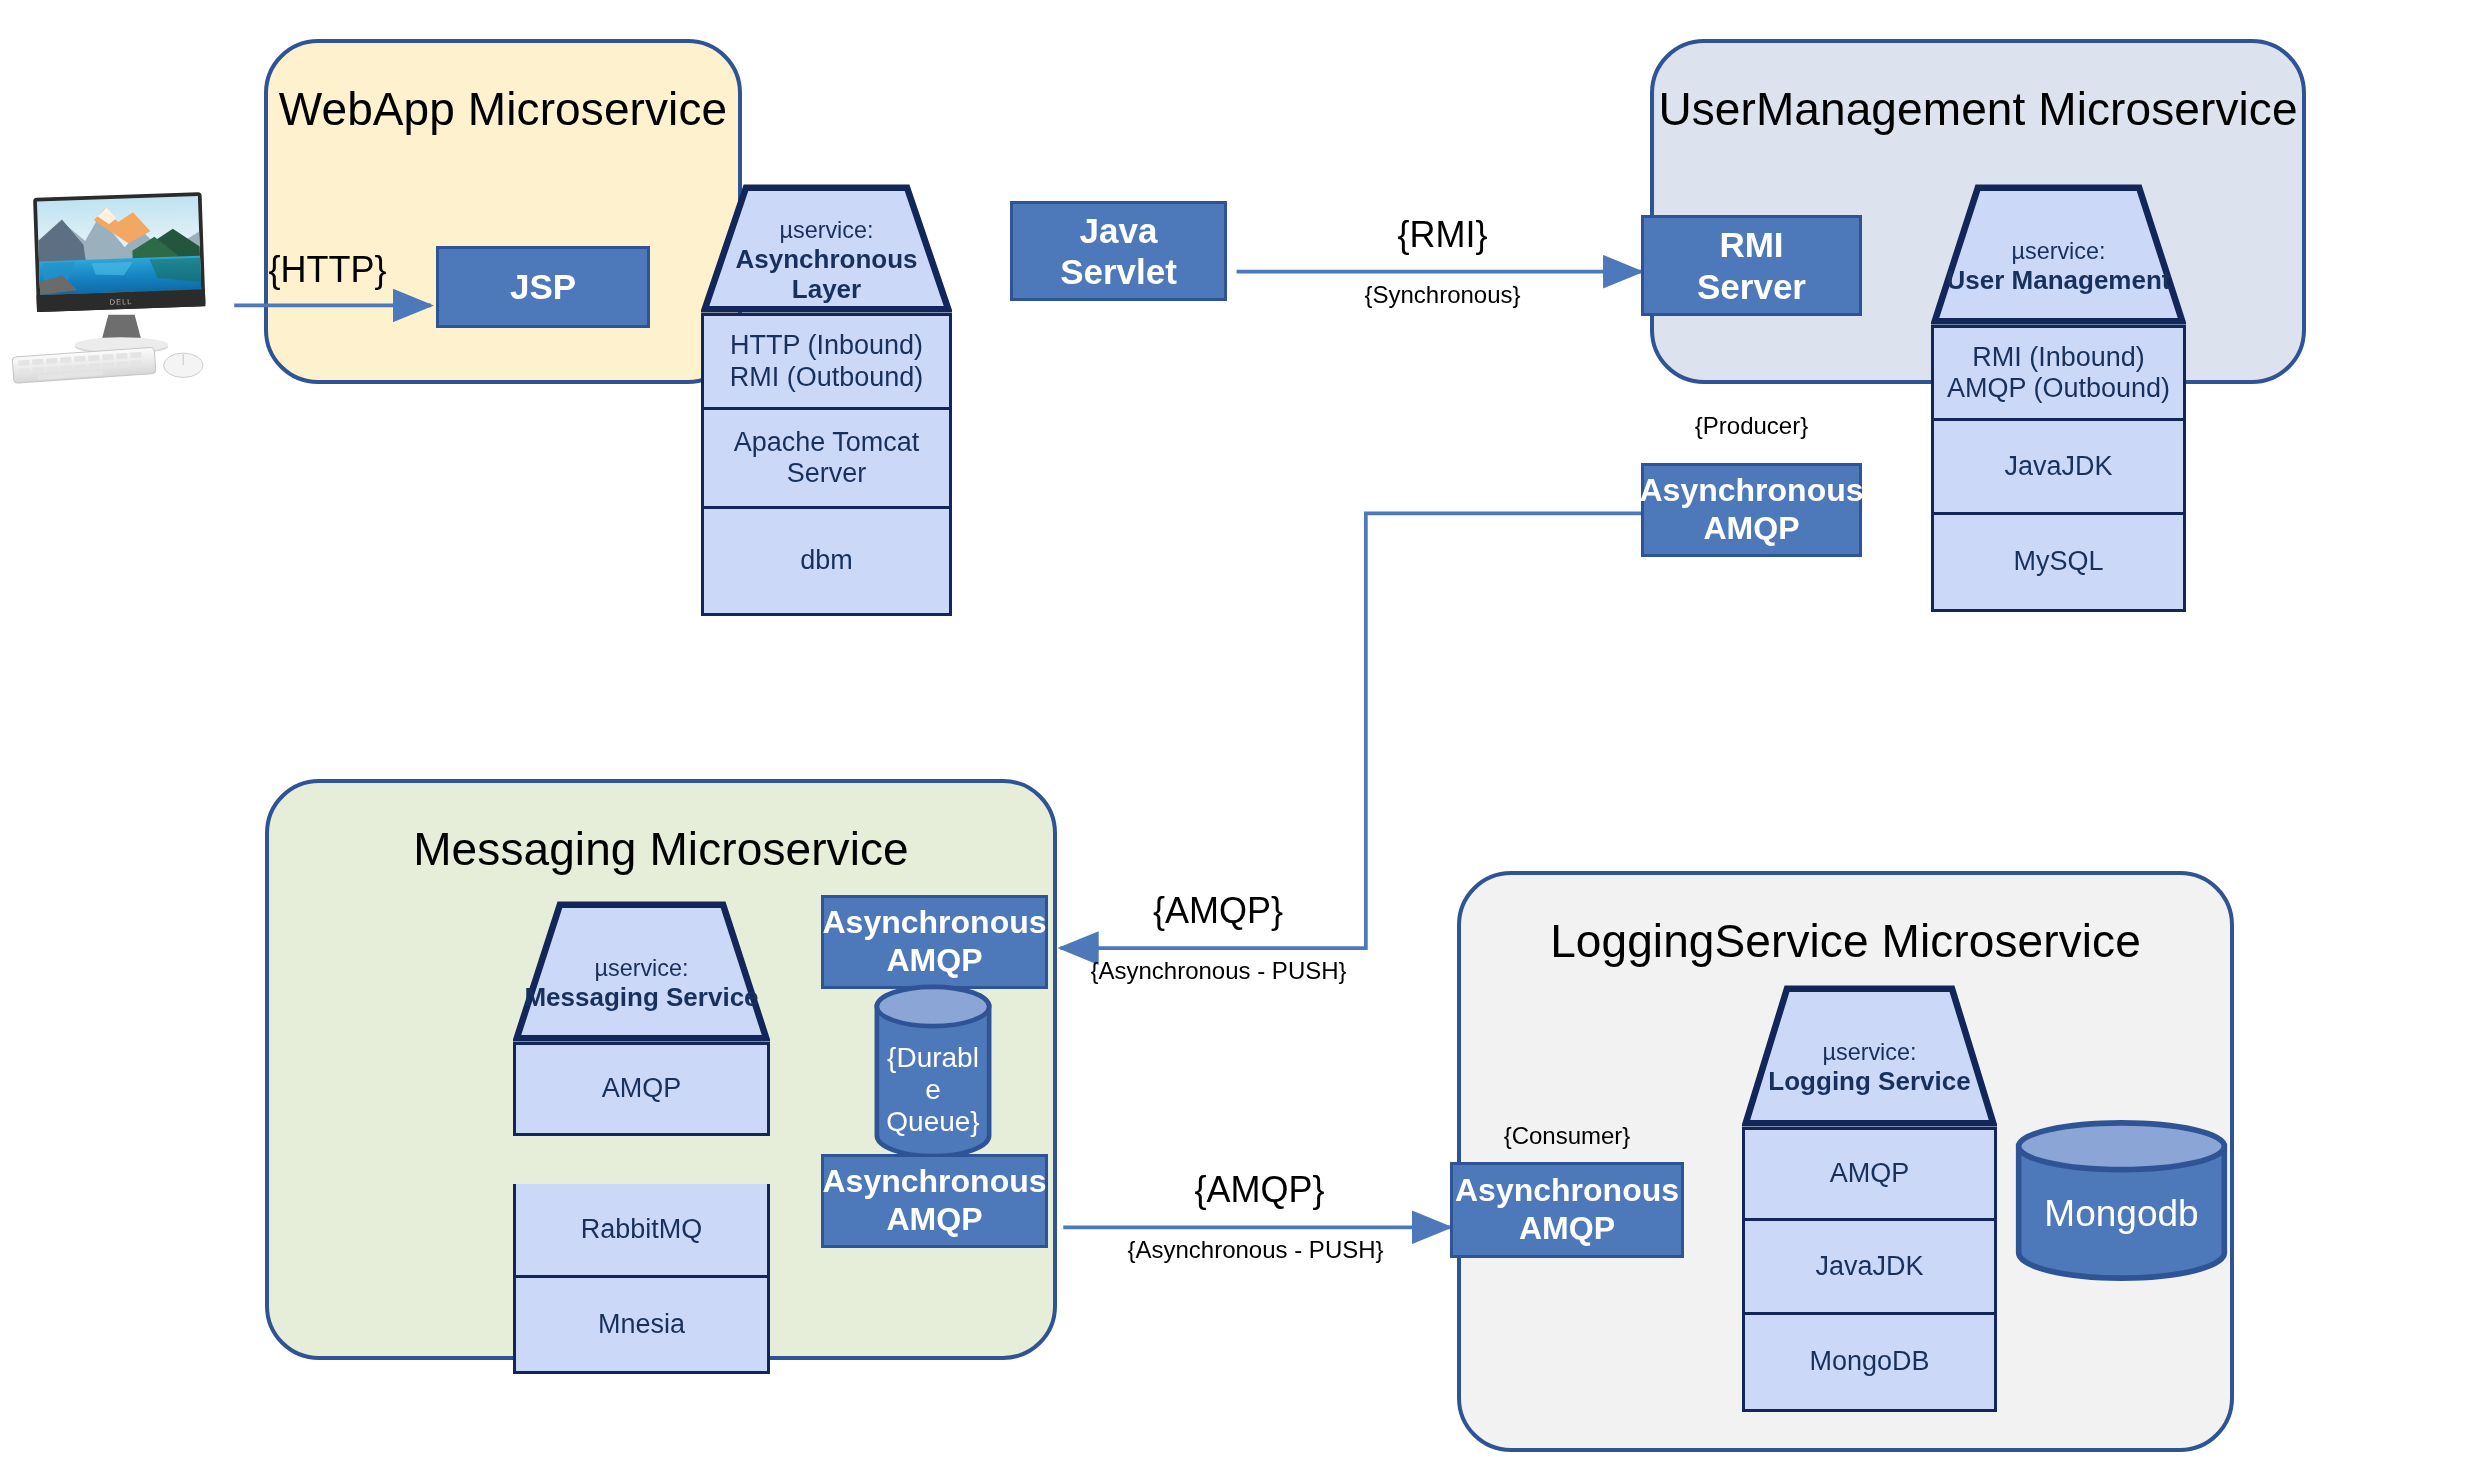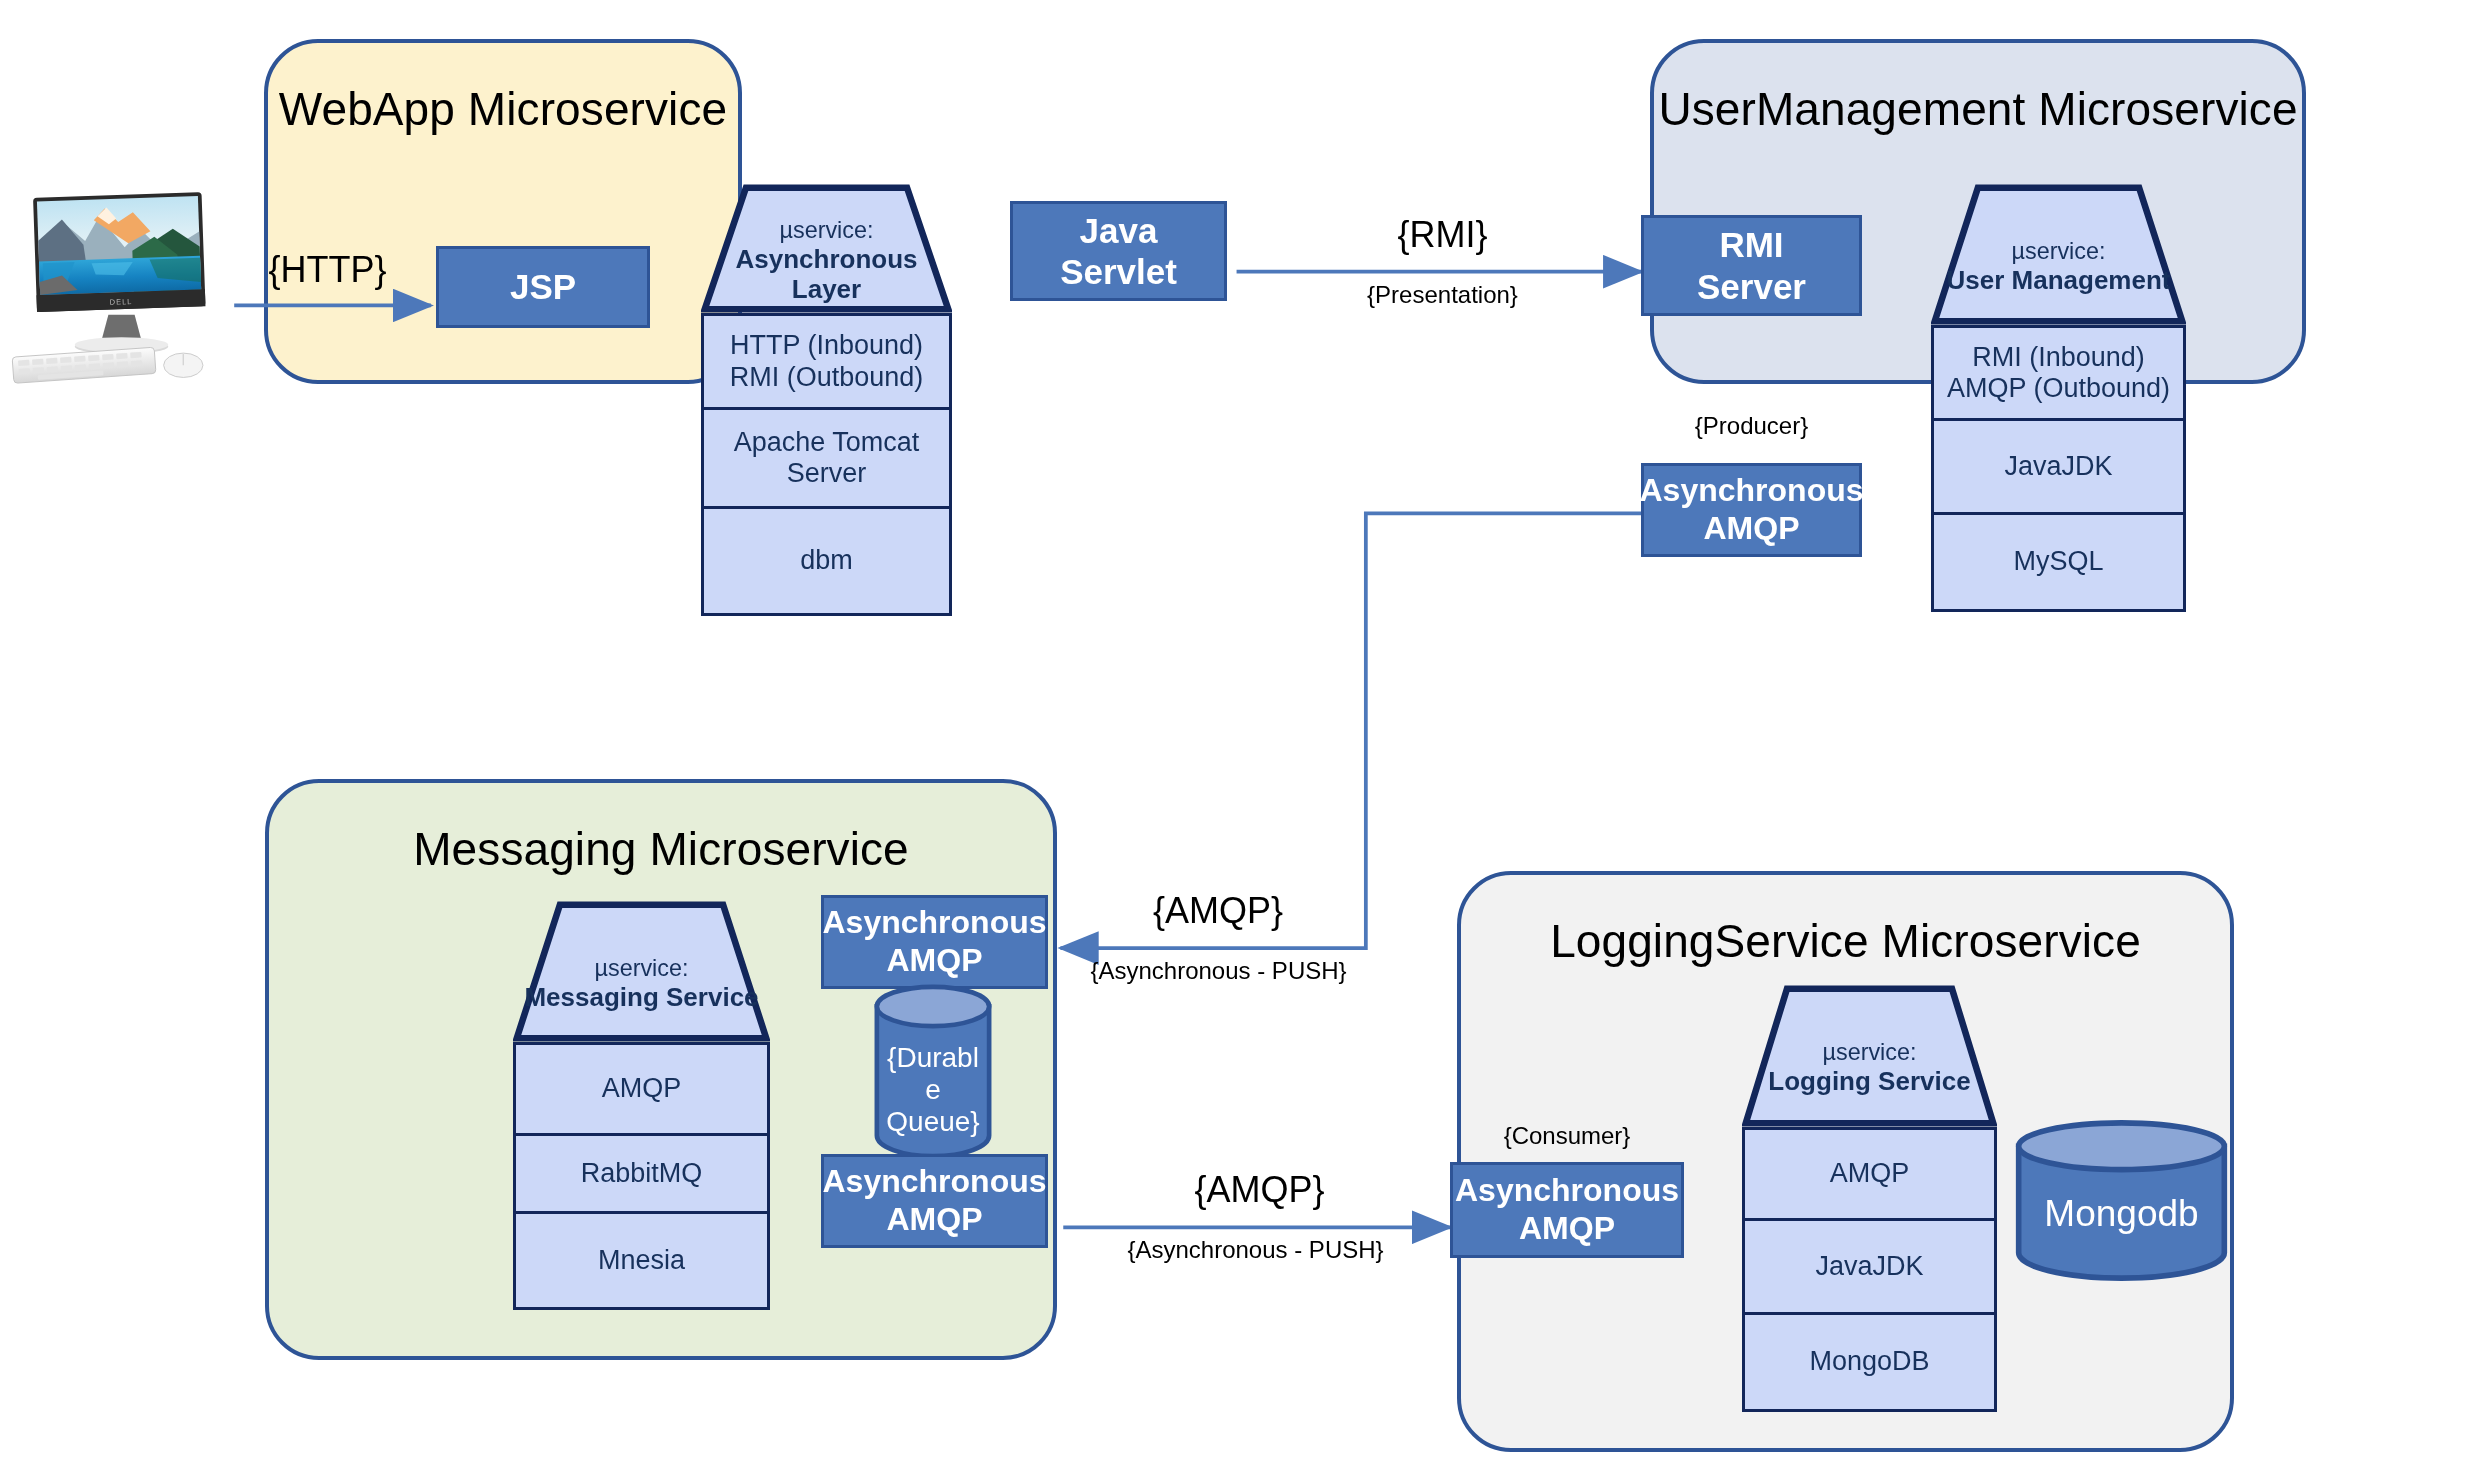--- a/index.html
+++ b/index.html
@@ -320,21 +320,21 @@
     <div class="cap" style="height:141px;">
       <svg viewBox="0 0 274 150" preserveAspectRatio="none" xmlns="http://www.w3.org/2000/svg">
         <path d="M50,4 L224,4 L270,146 L4,146 Z" fill="#ccd8f8" stroke="#12265a" stroke-width="7"></path>
       </svg>
       <div class="caplabel">
         <span class="pre">µservice:</span>
         <span class="nm">Messaging Service</span>
       </div>
     </div>
     <div class="layer first" style="height:94px;">AMQP</div>
-    <div class="layer" style="height:78px;">RabbitMQ</div>
+    <div class="layer" style="height:94px;margin-top:48px;">RabbitMQ</div>
     <div class="layer" style="height:96px;">Mnesia</div>
   </div>
 
   <div class="ifbox" style="left:821px; top:895px; width:227px; height:94px; white-space:pre-line; font-size:32px;">
     <span>Asynchronous
 AMQP</span>
   </div>
 
   <div class="cyl" style="left:873px; top:984px; width:120px; height:174px;">
     <svg width="120" height="174" viewBox="0 0 128 186" xmlns="http://www.w3.org/2000/svg">
@@ -375,21 +375,21 @@
     <svg width="215" height="161" viewBox="0 0 230 172" xmlns="http://www.w3.org/2000/svg">
       <path d="M5,28 L5,142 A110,27 0 0 0 225,142 L225,28 Z" fill="#4d78ba" stroke="#2e5496" stroke-width="6"></path>
       <ellipse cx="115" cy="28" rx="110" ry="25" fill="#8ba6d6" stroke="#2e5496" stroke-width="6"></ellipse>
     </svg>
     <div class="cyltext" style="top:73px; font-size:37px;">Mongodb</div>
   </div>
 
   <div class="conn-label big" style="left:234px; width:187px; top:249px;">{HTTP}</div>
 
   <div class="conn-label big" style="left:1255px; width:375px; top:214px;">{RMI}</div>
-  <div class="conn-label small" style="left:1255px; width:375px; top:281px;">{Presentation}</div>
+  <div class="conn-label small" style="left:1255px; width:375px; top:281px;">{Synchronous}</div>
 
   <div class="conn-label big" style="left:1073px; width:290px; top:890px;">{AMQP}</div>
   <div class="conn-label small" style="left:1064px; width:309px; top:957px;">{Asynchronous - PUSH}</div>
 
   <div class="conn-label big" style="left:1077px; width:365px; top:1169px;">{AMQP}</div>
   <div class="conn-label small" style="left:1068px; width:375px; top:1236px;">{Asynchronous - PUSH}</div>
 
 </div>
 
 

